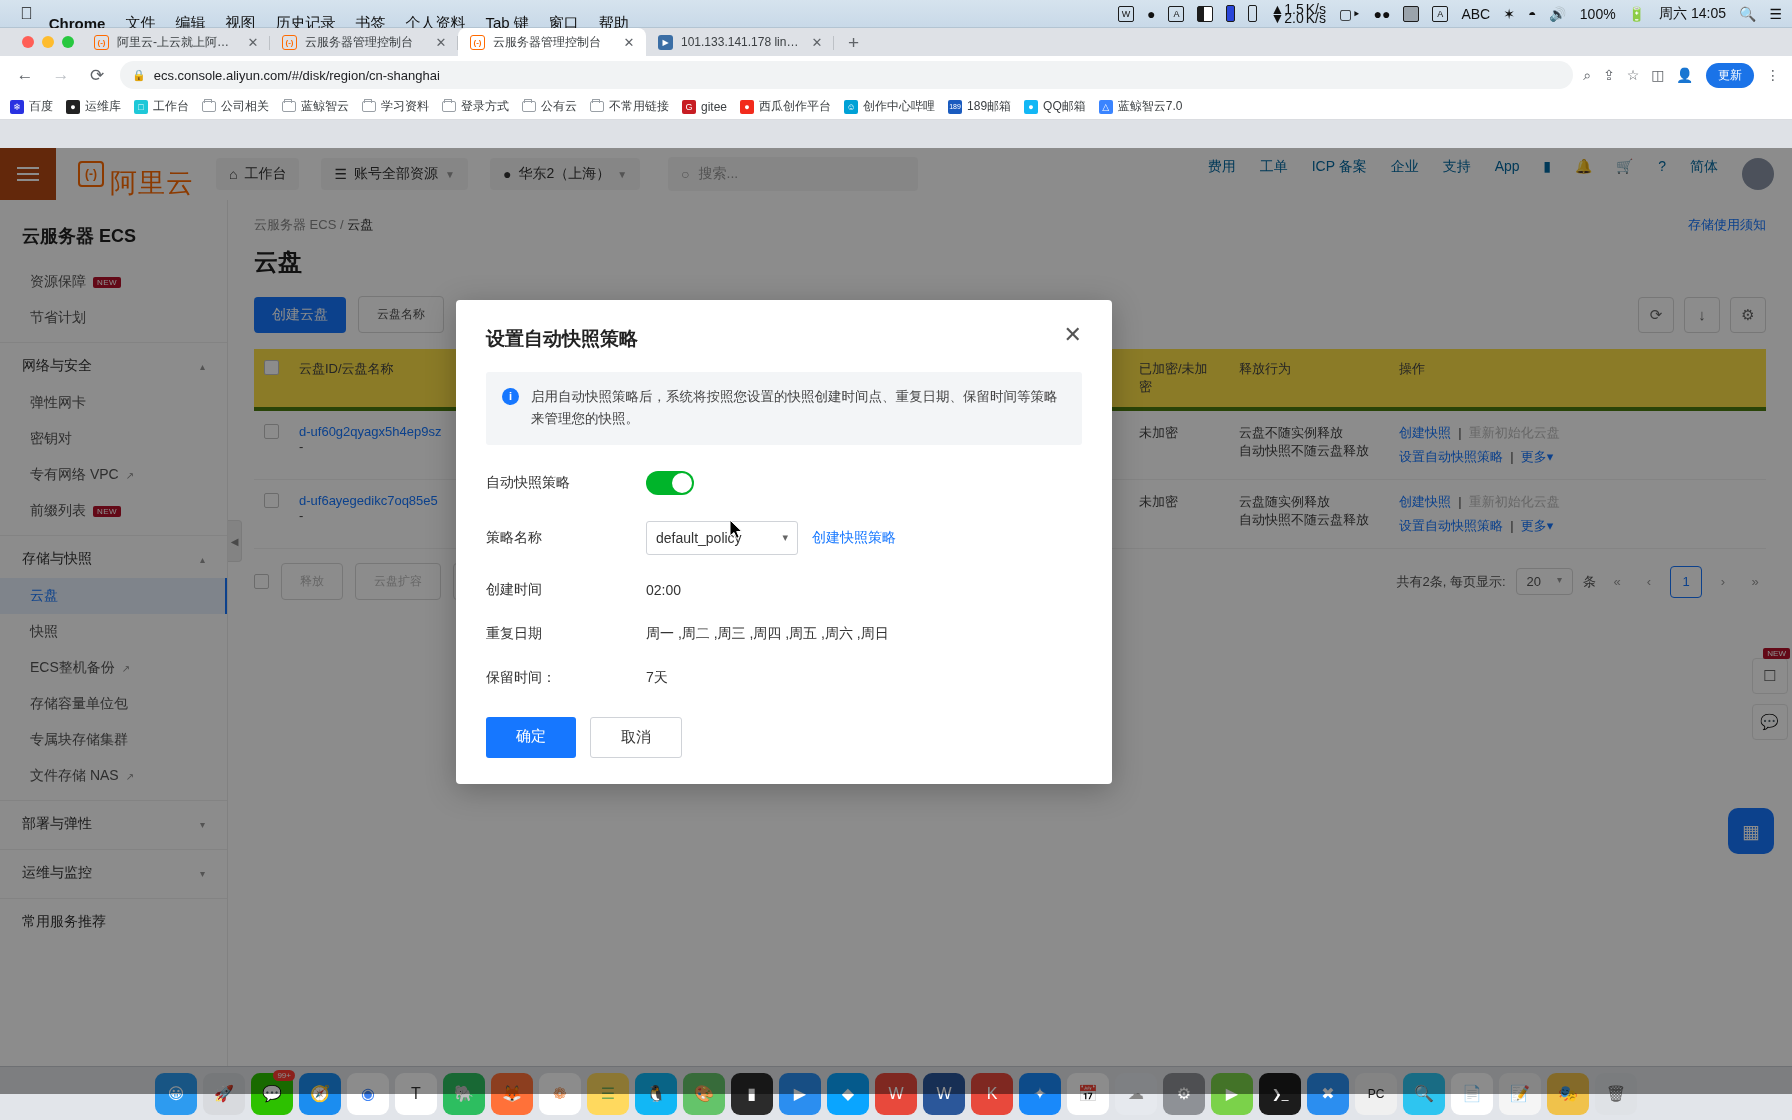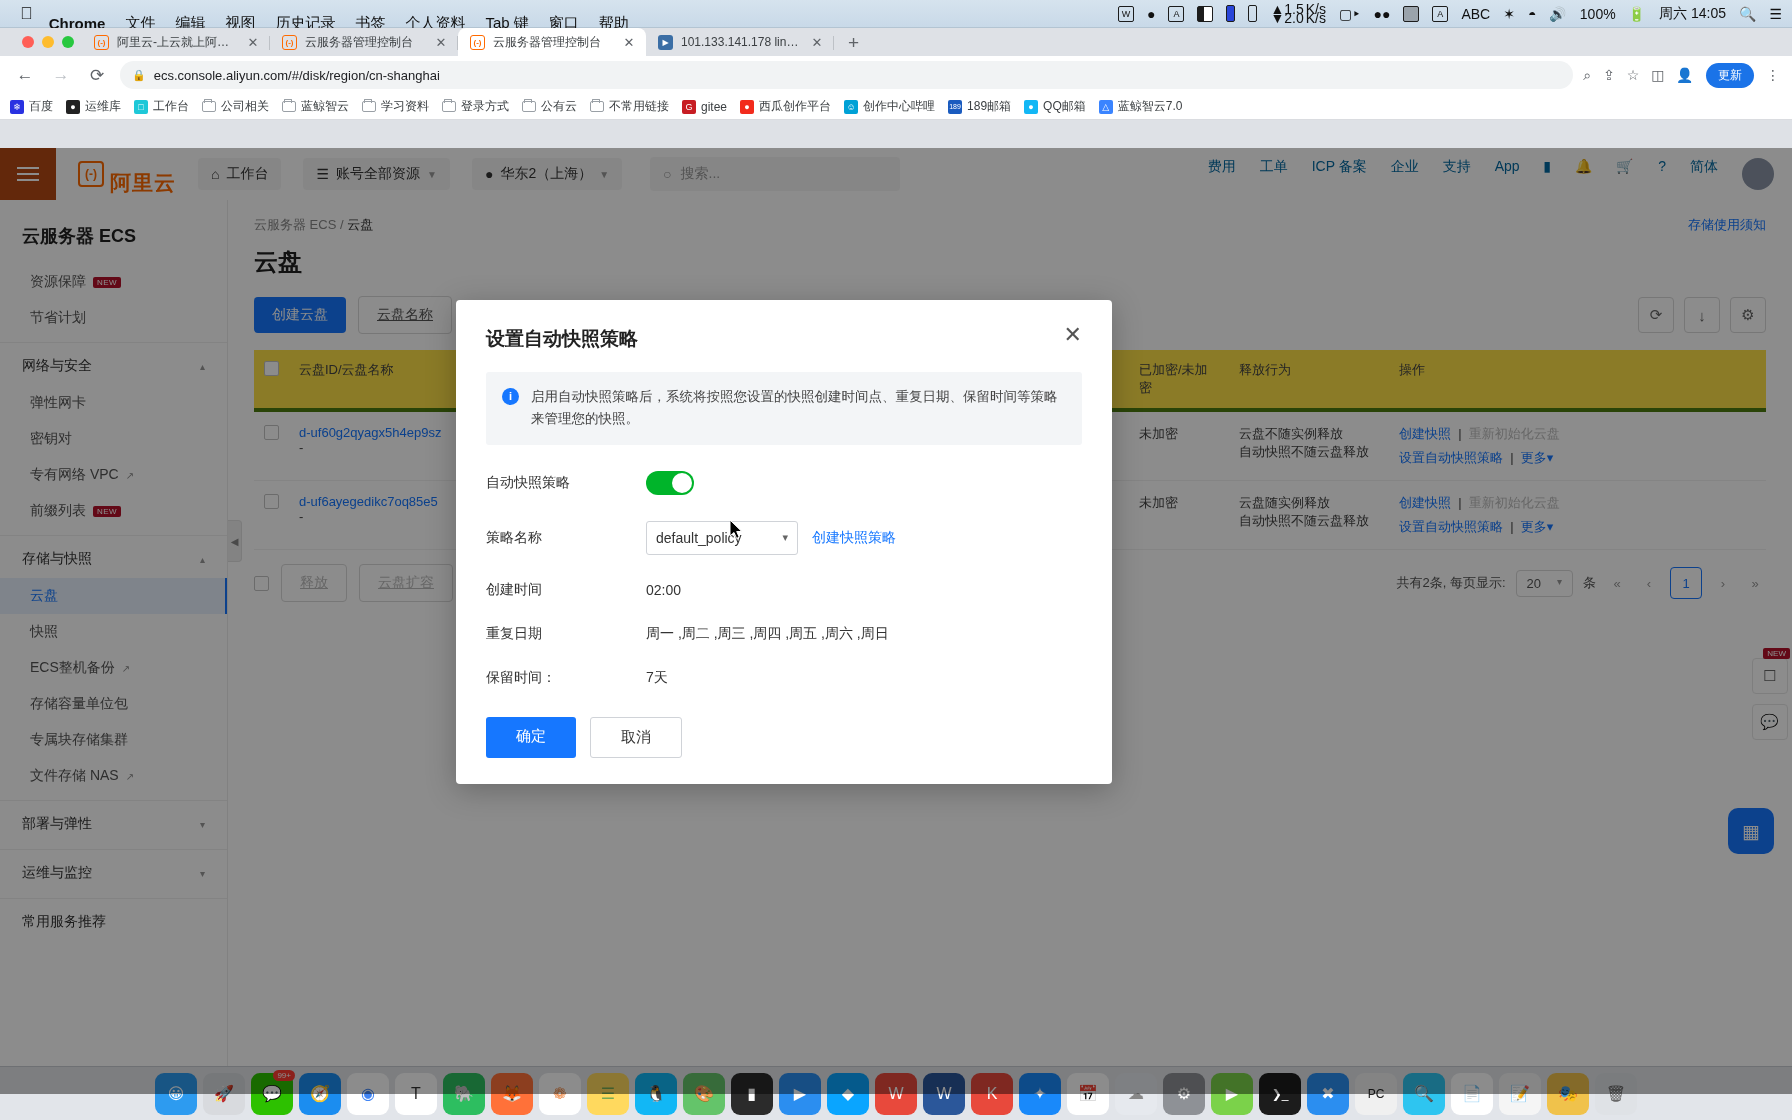--- a/index.html
+++ b/index.html
@@ -68,21 +68,21 @@
 
   
   .page { position:absolute; left:0; top:120px; width:1792px; height:946px; background:#fff; overflow:hidden;}
 
   .aliheader { height:52px; background:#fff; display:flex; align-items:center; }
   .ahburger { width:56px; height:52px; background:#b54a14; display:flex;align-items:center;justify-content:center;}
   .ahburger div { width:22px; height:2px; background:#fff; box-shadow:0 -6px 0 #fff, 0 6px 0 #fff;}
   .alogo { margin-left:22px; display:flex; align-items:center; gap:6px;}
   .alogo .mark { width:26px;height:26px;border:2.4px solid #ff6a00; border-radius:4px; color:#ff6a00;
                  display:flex;align-items:center;justify-content:center;font-size:12px;font-weight:bold;}
-  .alogo .txt { color:#ff6a00; font-size:21px; font-weight:bold; letter-spacing:1px;margin-top:17px;}
+  .alogo .txt { color:#ff6a00; font-size:27px; font-weight:normal; letter-spacing:1px;margin-top:17px;}
   .hpill { display:flex;align-items:center; gap:7px; margin-left:22px; background:#f5f5f5; border-radius:4px;
            padding:7px 13px; font-size:14px; color:#333;}
   .hsearch { margin-left:28px; width:250px; background:#f5f5f5; border-radius:4px; padding:8px 13px;
              font-size:14px; color:#999; display:flex; align-items:center; gap:9px;}
   .hright { margin-left:auto; display:flex; align-items:flex-start; gap:24px; padding-right:18px; font-size:14px; color:#0369a1;}
   .avatar { width:32px;height:32px;border-radius:50%; background:#8a94a6; }
 
   .body-split { display:flex; height:894px;}
   .sidebar { width:228px; background:#fff; border-right:1px solid #ececec; padding-top:14px; font-size:14px;}
   .sb-title { font-size:18px; font-weight:bold; color:#222; padding:10px 22px 16px; }
@@ -93,21 +93,21 @@
   .badge-new { background:#b5122a; color:#fff; font-size:8px; padding:1px 4px; border-radius:2px; letter-spacing:.5px;}
   .ext { font-size:10px; color:#888; }
   .caret { font-size:10px; color:#999;}
 
   .main { flex:1; padding:16px 26px; position:relative;}
   .crumbs { font-size:13px; color:#888; margin-bottom:12px;}
   .crumbs .cur { color:#333; }
   .ptitle { font-size:24px; font-weight:bold; color:#222; margin-bottom:18px;}
   .toolrow { display:flex; align-items:center; gap:12px; margin-bottom:16px;}
   .btn-primary { background:#1677ff; color:#fff; padding:9px 18px; border-radius:4px; font-size:14px;text-align:right;}
-  .btn-ghost { background:#fff; border:1px solid #d9d9d9; color:#555; padding:9px 18px; border-radius:4px; font-size:14px;text-decoration:underline;}
+  .btn-ghost { background:#fff; border:1px solid #d9d9d9; color:#555; padding:9px 18px; border-radius:4px; font-size:12px;}
   .toolrow .right { margin-left:auto; display:flex; gap:10px;}
   .icobtn { width:36px;height:36px;border:1px solid #d9d9d9; border-radius:4px; background:#fff;
             display:flex;align-items:center;justify-content:center; color:#666; font-size:15px;}
 
   table.disks { width:100%; border-collapse:collapse; font-size:13px;}
   table.disks th { background:#fde047; color:#444; font-weight:normal; text-align:left; padding:11px 10px;
                    border-bottom:4px solid #4d7c0f; vertical-align:top;}
   table.disks td { padding:13px 10px; border-bottom:1px solid #f0f0f0; color:#444; vertical-align:top;}
   .lnk { color:#1677ff; }
   .ck { width:15px;height:15px;border:1px solid #c4c4c4; border-radius:2px; display:inline-block; background:#fff;}

